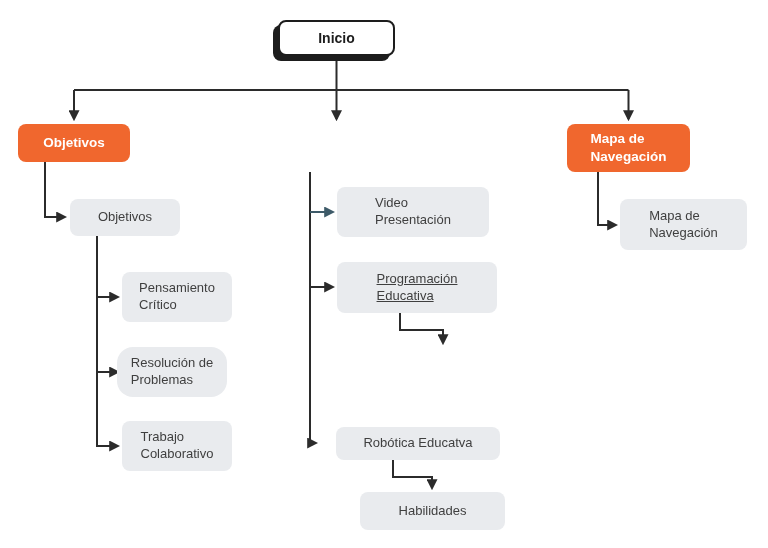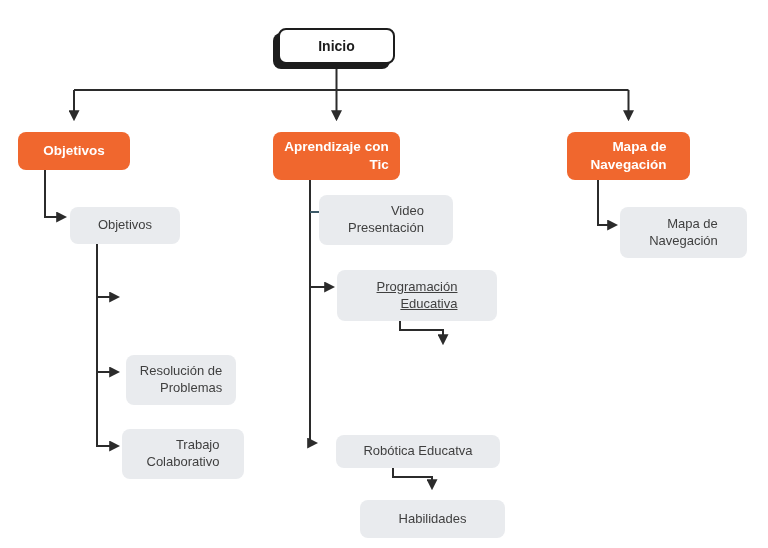--- a/index.html
+++ b/index.html
@@ -7,26 +7,25 @@
     position:relative;
     width:768px; height:548px;
     background:#ffffff;
     font-family:"Liberation Sans","DejaVu Sans",sans-serif;
     overflow:hidden;
   }
   svg.wires { position:absolute; left:0; top:0; width:768px; height:548px; }
   .node {
     position:absolute;
     display:flex; align-items:center; justify-content:center;
-    text-align:right;
+    text-align:left;
     border-radius:8px;
     white-space:pre-line;
     box-sizing:border-box;
     line-height:1.3;
-    margin-top:8px;
   }
   .node.gray {
     background:#e9ebee;
     color:#3f3f3f;
     font-size:13px;
   }
   .node.orange {
     background:#f0672e;
     color:#ffffff;
     font-weight:bold;
@@ -72,36 +71,36 @@
     <path d="M400 313 V330 H443 V343" fill="none" stroke-width="2" marker-end="url(#arrowDark)" stroke="#2b2b2b"></path>
     <path d="M393 460 V477 H432 V488" fill="none" stroke-width="2" marker-end="url(#arrowDark)" stroke="#2b2b2b"></path>
 
     <path d="M598 172 V225 H616" fill="none" stroke-width="2" marker-end="url(#arrowDark)" stroke="#2b2b2b"></path>
   </svg>
 
   <div class="node inicio" style="left:278px; top:20px; width:117px; height:36px;">Inicio</div>
 
   <div class="node orange" style="left:18px; top:124px; width:112px; height:38px;">Objetivos</div>
 
-  <div class="node orange" style="left:273px; top:124px; width:127px; height:48px;">Aprendizaje con
-Tic</div>
 
   <div class="node orange" style="left:567px; top:124px; width:123px; height:48px;">Mapa de
 Navegación</div>
 
   <div class="node gray" style="left:70px; top:199px; width:110px; height:37px;">Objetivos</div>
 
+  <div class="node gray" style="left:122px; top:272px; width:110px; height:50px;">Pensamiento
+Crítico</div>
 
-  <div class="node gray" style="left:126px; top:347px; width:110px; height:50px;">Resolución de
+  <div class="node gray" style="left:117px; top:347px; width:110px; height:50px;border-radius:16px;">Resolución de
 Problemas</div>
 
-  <div class="node gray" style="left:122px; top:421px; width:122px; height:50px;">Trabajo
+  <div class="node gray" style="left:122px; top:421px; width:110px; height:50px;">Trabajo
 Colaborativo</div>
 
-  <div class="node gray" style="left:319px; top:187px; width:134px; height:50px;">Video
+  <div class="node gray" style="left:337px; top:187px; width:152px; height:50px;">Video
 Presentación</div>
 
   <div class="node gray" style="left:337px; top:262px; width:160px; height:51px;text-decoration:underline;">Programación
 Educativa</div>
 
 
   <div class="node gray" style="left:336px; top:427px; width:164px; height:33px;">Robótica Educatva</div>
 
   <div class="node gray" style="left:360px; top:492px; width:145px; height:38px;">Habilidades</div>
 

